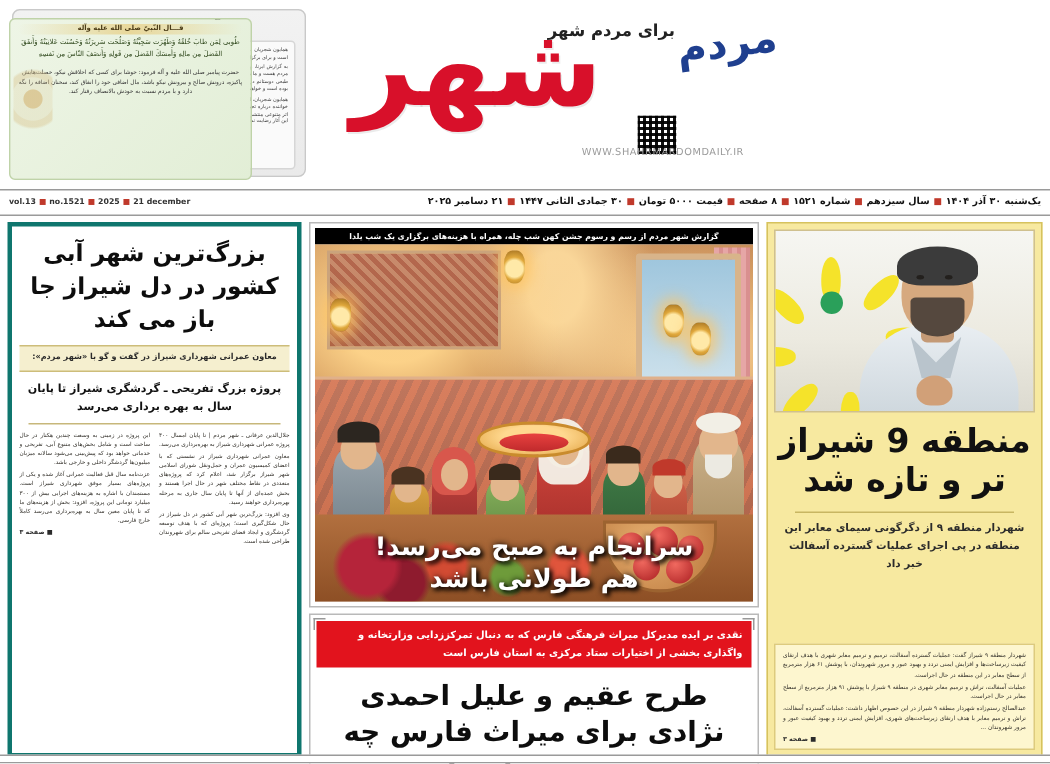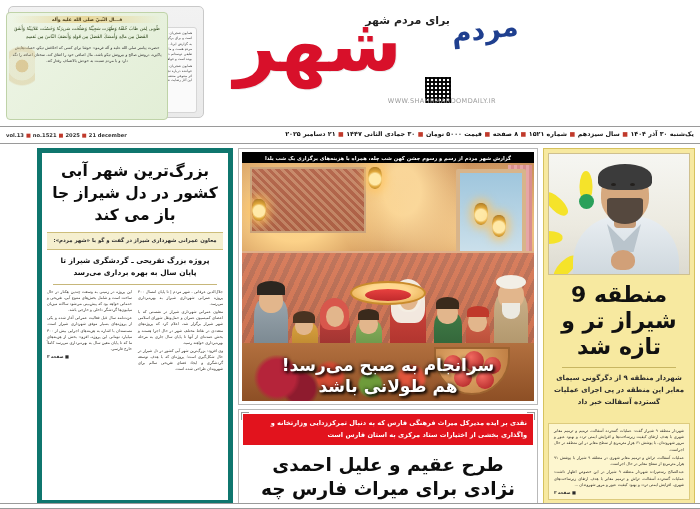--- a/index.html
+++ b/index.html
@@ -103,21 +103,21 @@
   .date-fa .sep{color:#c0392b;font-size:6px;margin:0 2.5px;}
   .date-en{
     position:absolute;left:6px;top:4.5px;direction:ltr;
     font-size:5.2px;font-weight:bold;color:#333;white-space:nowrap;
   }
   .date-en .sep{color:#c0392b;margin:0 2px;}
 
   
   .main{position:relative;width:700px;height:361px;box-sizing:border-box;padding:4px 5px 0 5px;display:flex;gap:5px;}
 
-  .col-right{width:152px;display:flex;flex-direction:column;}
+  .col-right{width:184px;display:flex;flex-direction:column;}
   .col-center{width:300px;display:flex;flex-direction:column;}
   .col-left{width:196px;display:flex;flex-direction:column;}
 
   
   .feature{
     background:#f7e9a0;border:1px solid #d6c25e;
     padding:4px;box-sizing:border-box;height:100%;
     display:flex;flex-direction:column;
   }
   .feature-photo{
@@ -284,21 +284,21 @@
   .center-top{
     border:1px solid #b9b9b9;padding:4px;box-sizing:border-box;background:#fff;
     position:relative;
   }
   .corner{position:absolute;width:7px;height:7px;border:1px solid #999;}
   .corner.tl{left:2px;top:2px;border-right:none;border-bottom:none;}
   .corner.tr{right:2px;top:2px;border-left:none;border-bottom:none;}
 
   
   .left-card{
-    border:5px solid #0f766e;box-sizing:border-box;padding:4px 5px;
+    border:3px solid #0f766e;box-sizing:border-box;padding:4px 5px;
     background:#fff;height:100%;display:flex;flex-direction:column;
   }
   .left-head{
     font-size:15.5px;font-weight:bold;line-height:1.42;text-align:center;
     color:#0d0d0d;letter-spacing:-.3px;margin:3px 0 6px 0;
   }
   .left-kicker{
     background:#f5efcf;border-top:1px solid #cdbd7a;border-bottom:1px solid #cdbd7a;
     font-size:5.4px;font-weight:bold;line-height:1.8;text-align:center;
     color:#2b2b2b;padding:3px 4px;

